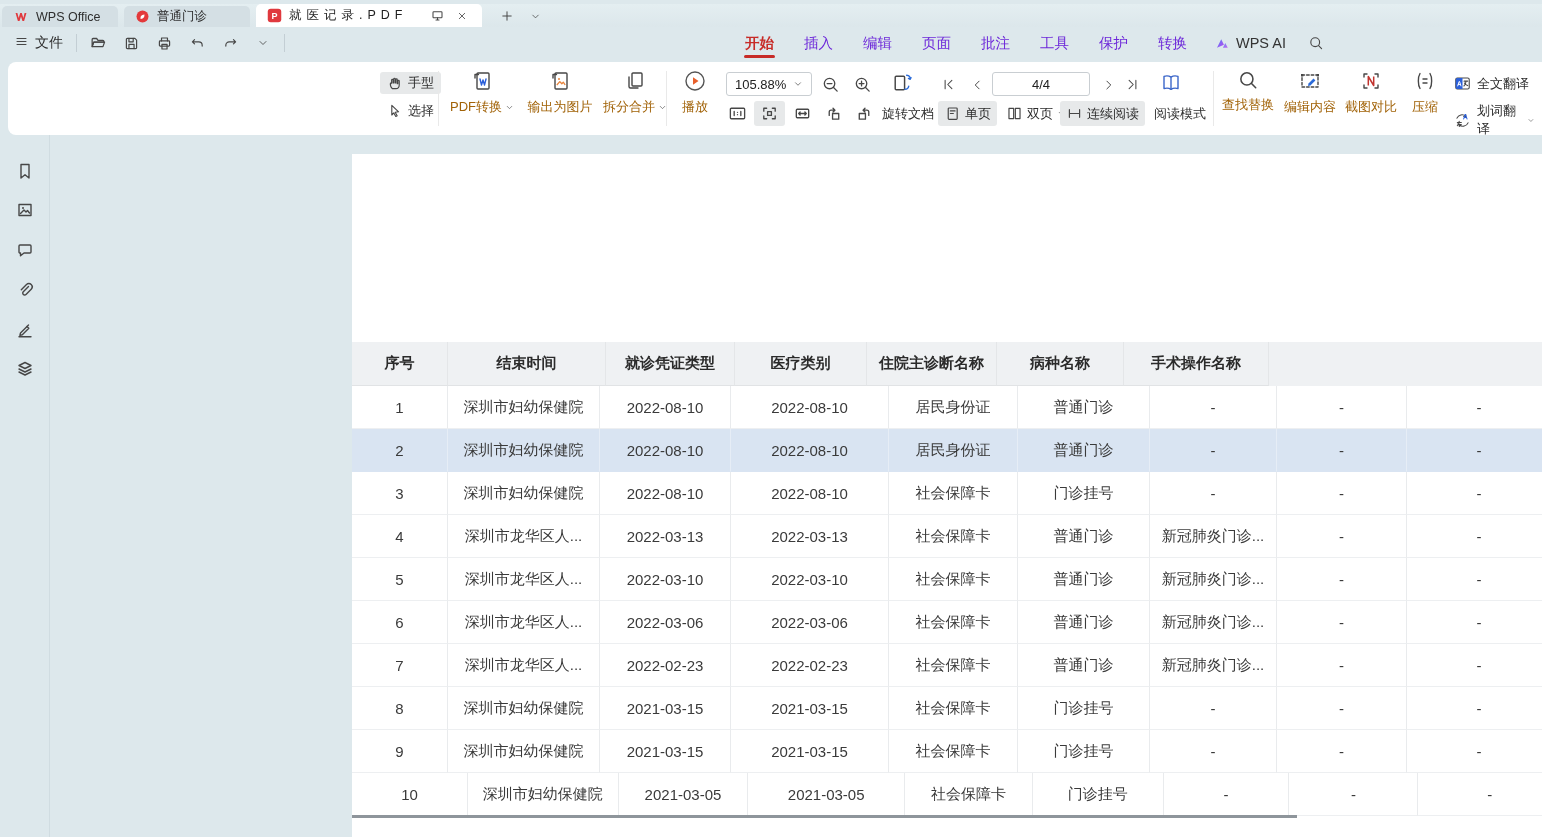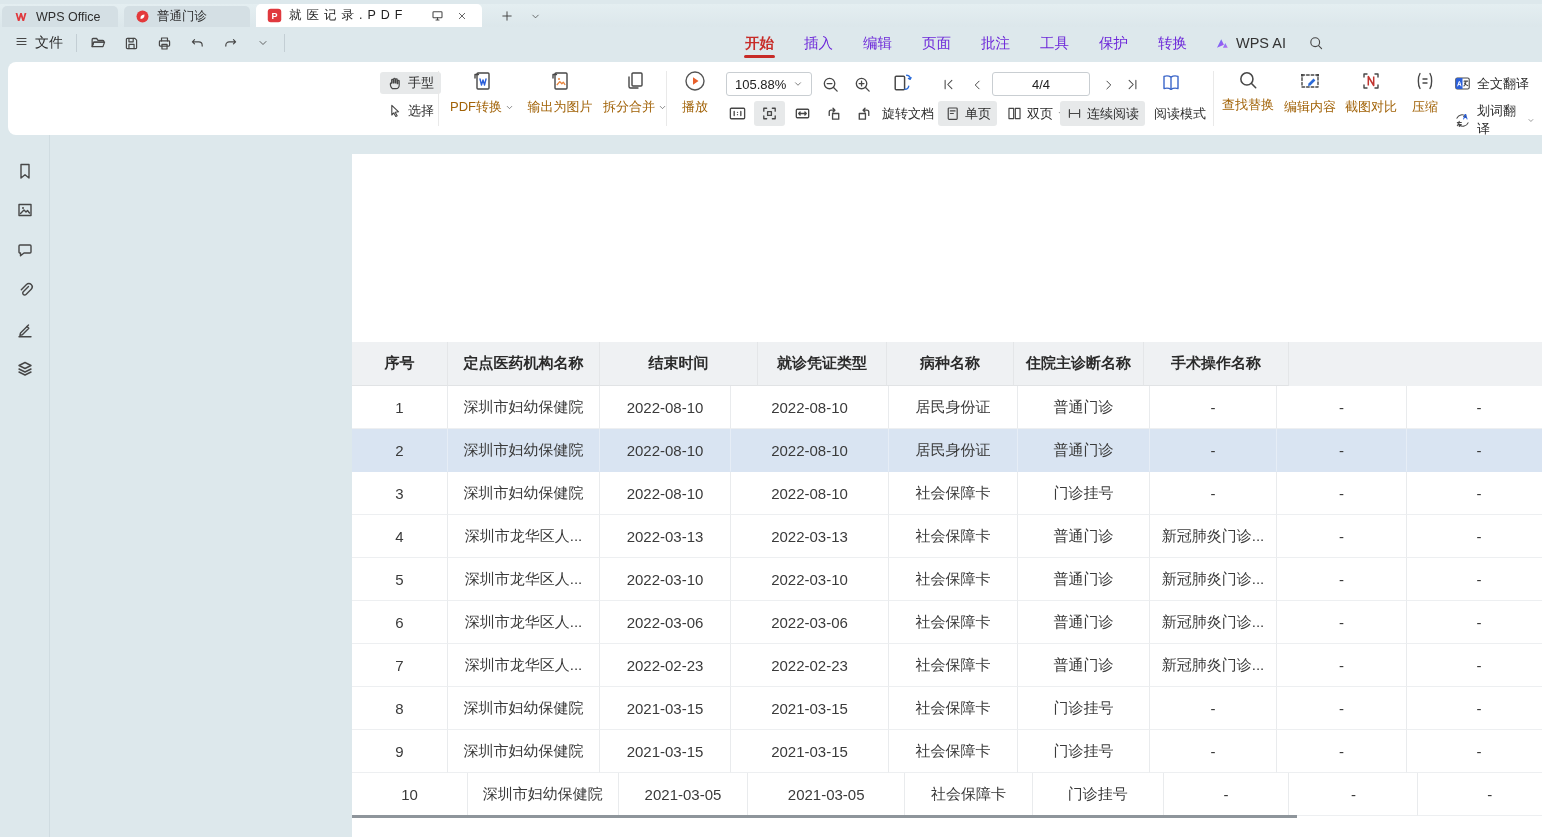--- a/index.html
+++ b/index.html
@@ -654,25 +654,25 @@
       <svg width="20" height="20">
         <use href="#s-layers"></use>
       </svg>
     </div>
 </div>
 
 <div class="page">
   <div class="tablewrap">
       <div class="trow thead">
         <div class="tcell" style="width: 96px;">序号</div>
-        <div class="tcell" style="width: 152px;">定点医药机构名称</div>
         <div class="tcell" style="width: 158px;">结束时间</div>
         <div class="tcell" style="width: 129px;">就诊凭证类型</div>
+        <div class="tcell" style="width: 132px;">医疗类别</div>
+        <div class="tcell" style="width: 130px;">住院主诊断名称</div>
         <div class="tcell" style="width: 127px;">病种名称</div>
-        <div class="tcell" style="width: 130px;">住院主诊断名称</div>
         <div class="tcell" style="width: 145px;">手术操作名称</div>
       </div>
       <div class="trow">
         <div class="tcell" style="width: 96px;">1</div>
         <div class="tcell" style="width: 152px;">深圳市妇幼保健院</div>
         <div class="tcell" style="width: 131px;">2022-08-10</div>
         <div class="tcell" style="width: 158px;">2022-08-10</div>
         <div class="tcell" style="width: 129px;">居民身份证</div>
         <div class="tcell" style="width: 132px;">普通门诊</div>
         <div class="tcell" style="width: 127px;">-</div>

